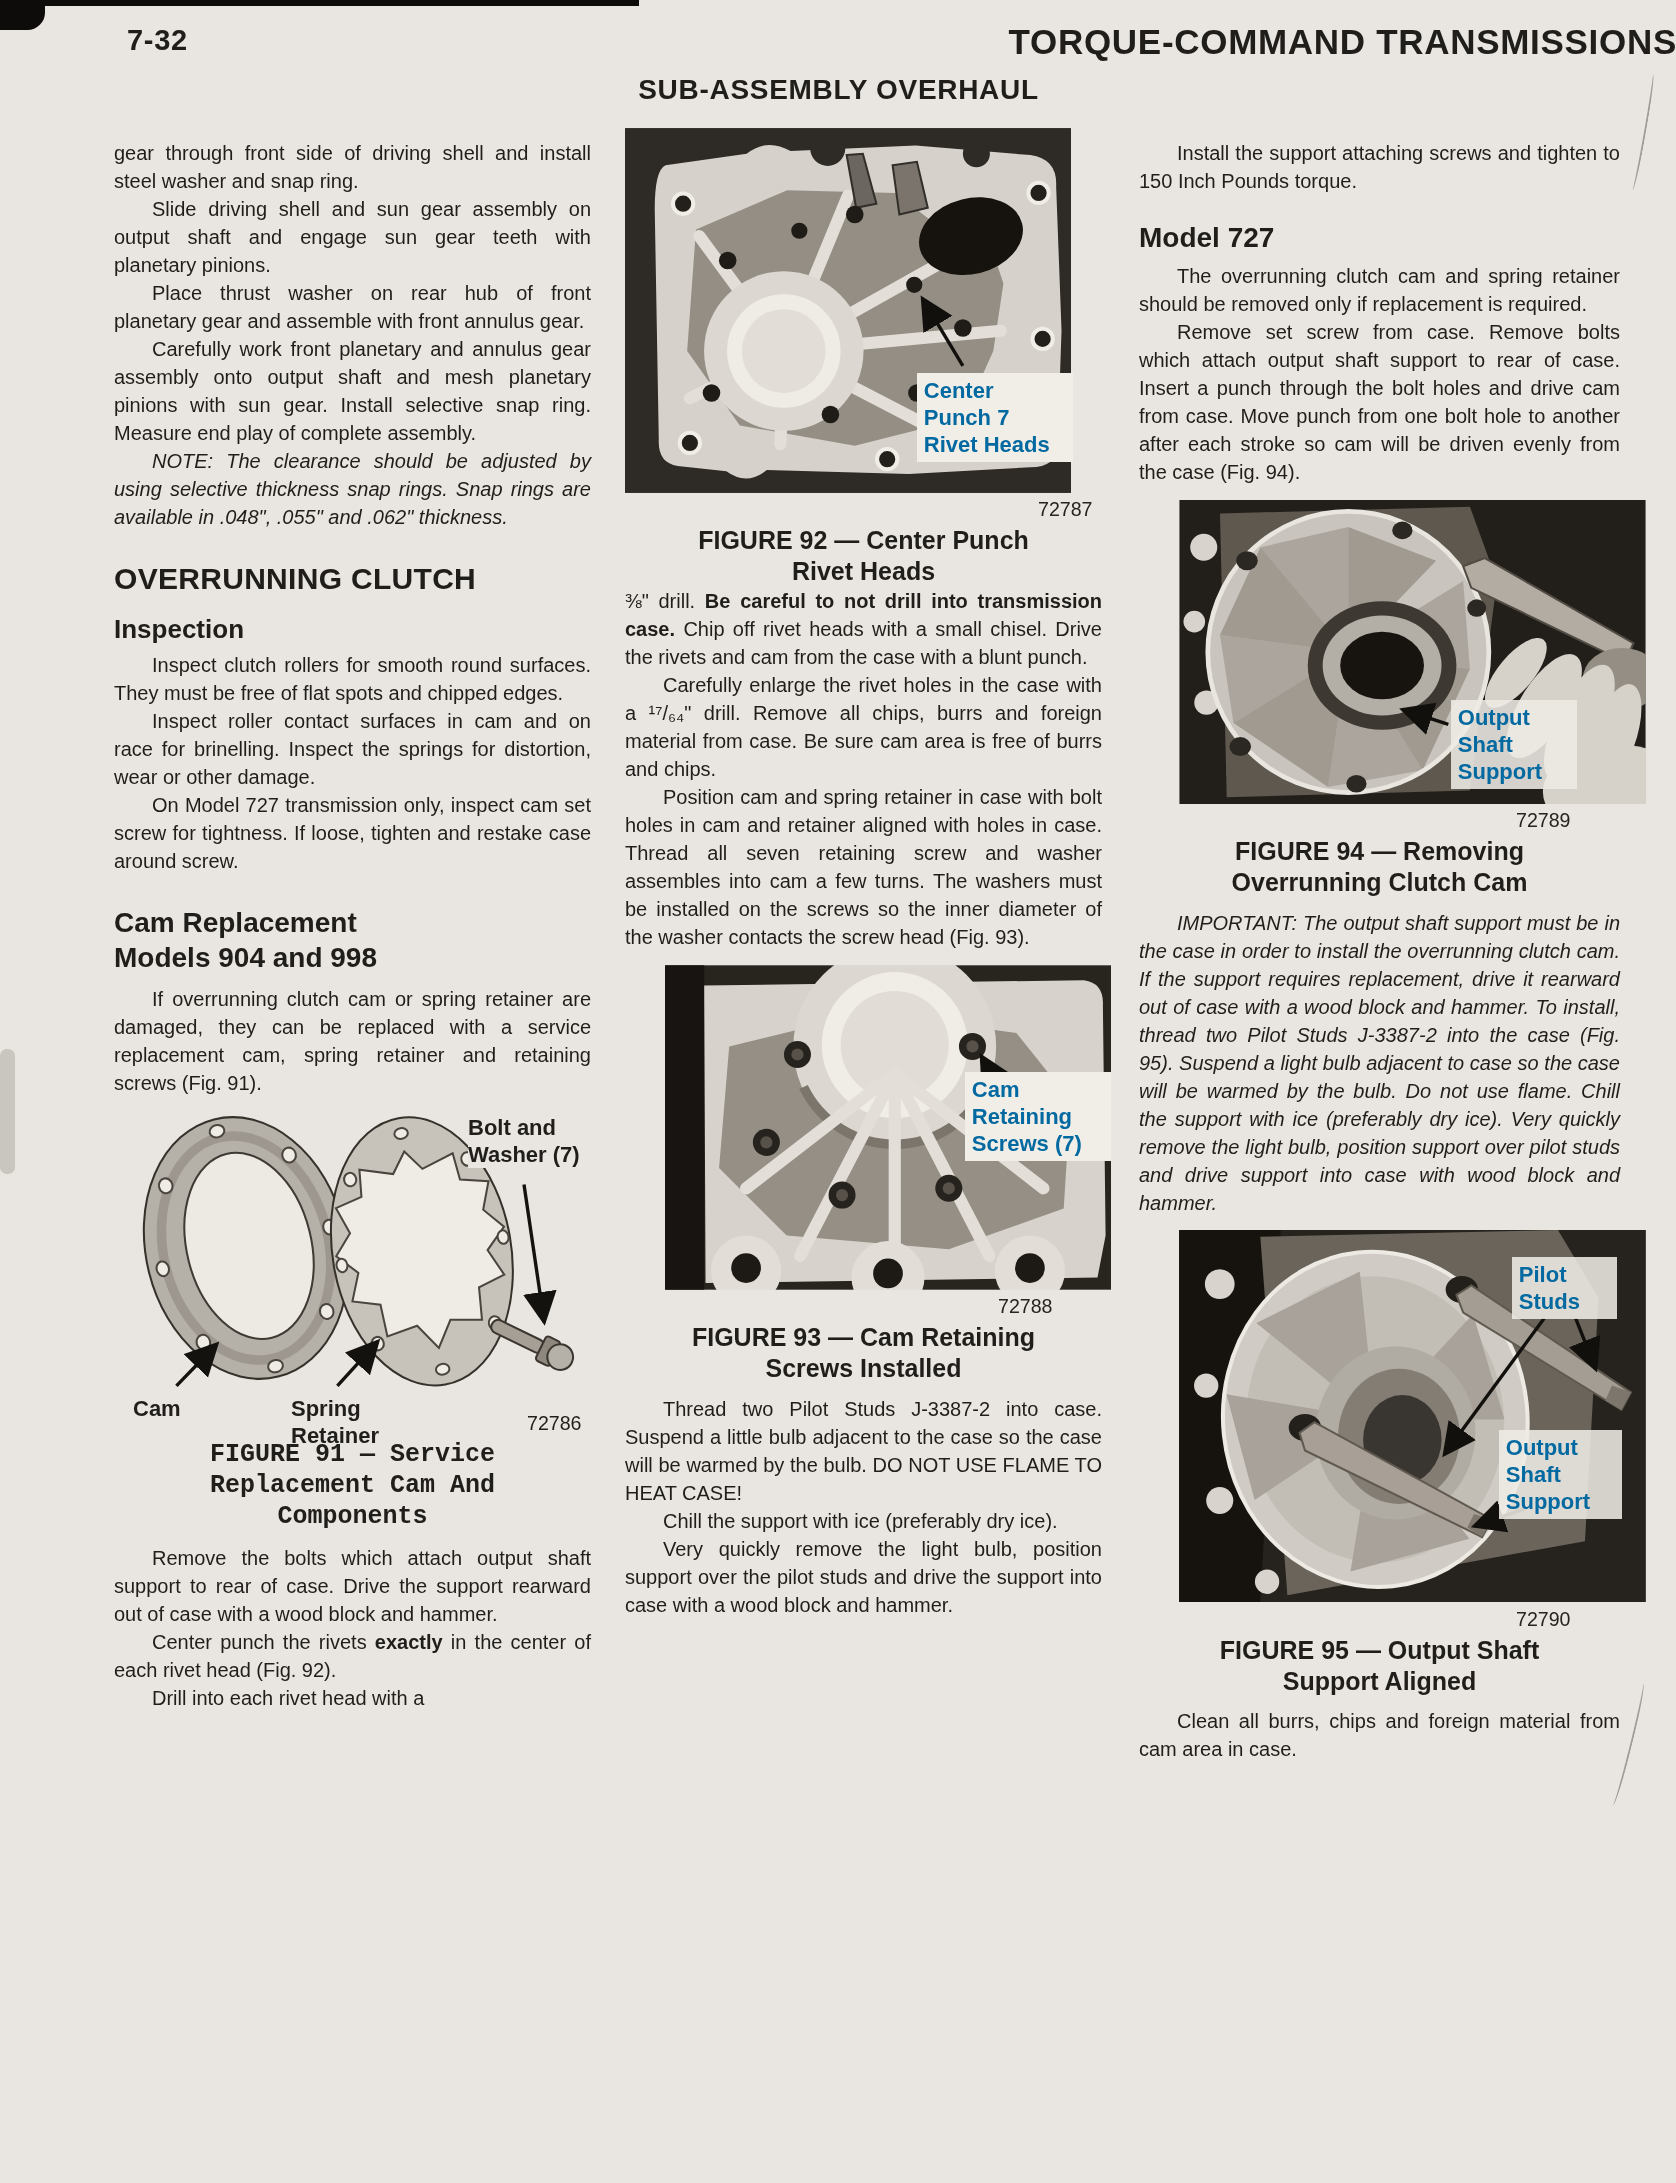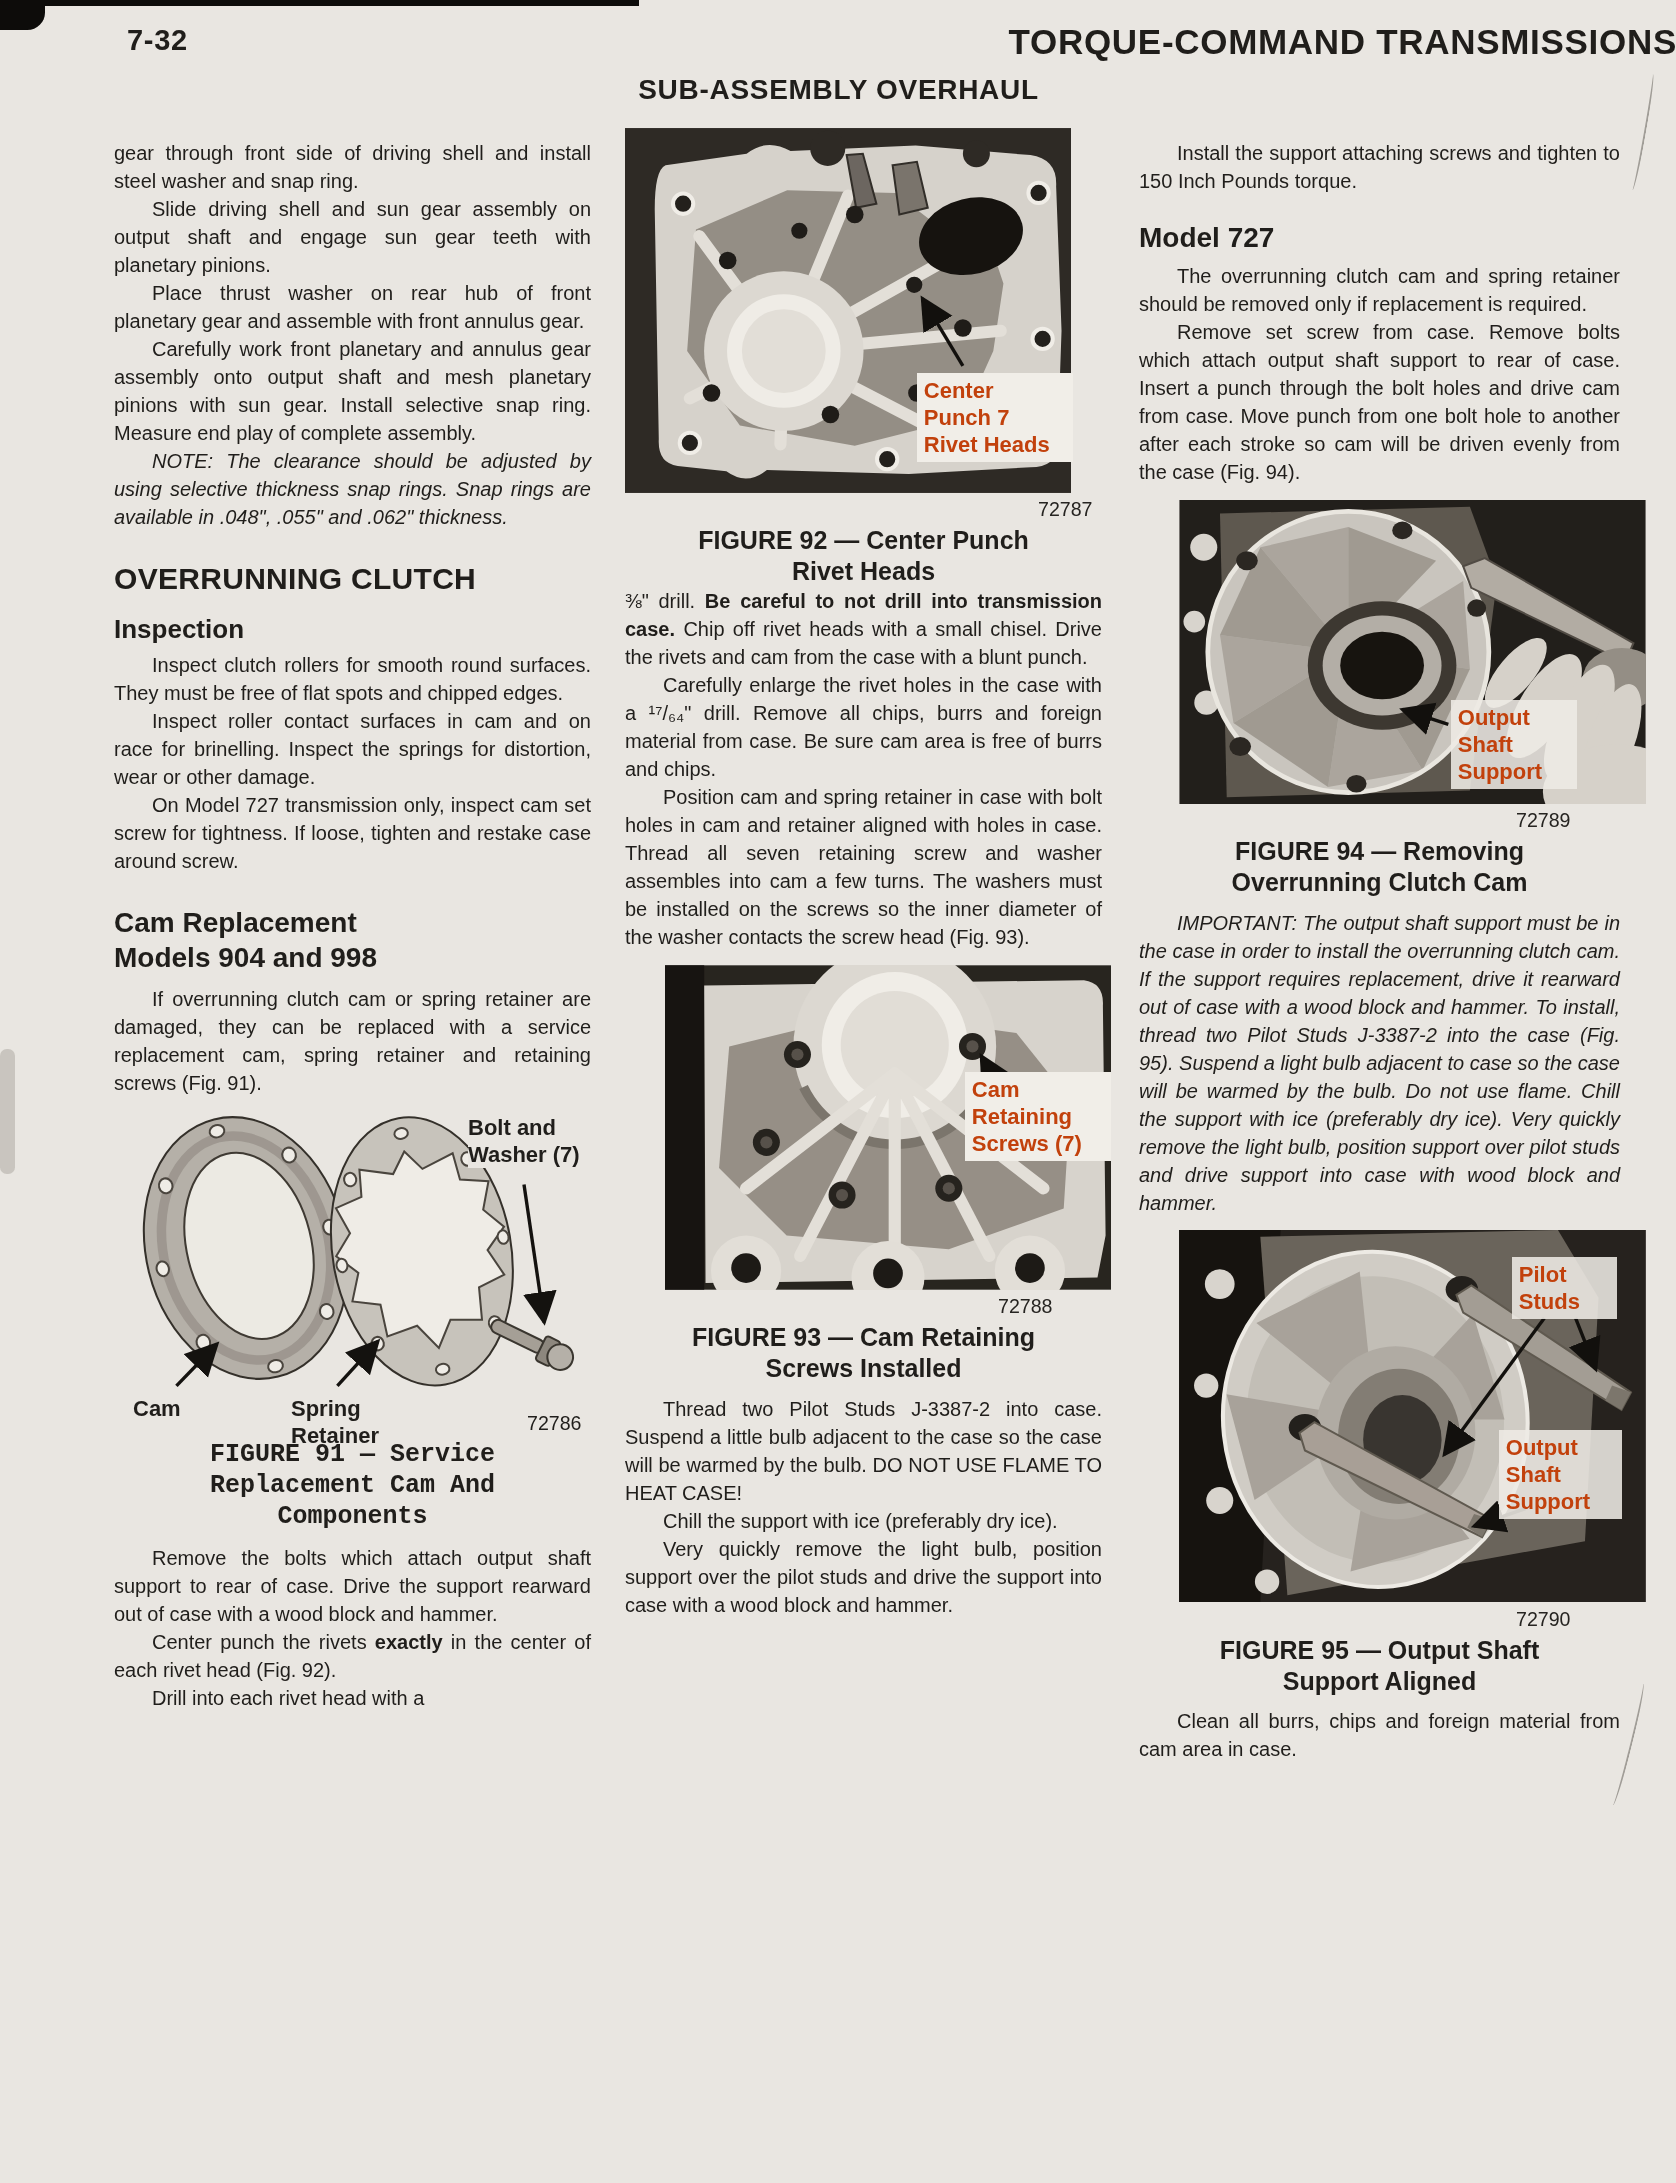--- a/index.html
+++ b/index.html
@@ -27,21 +27,21 @@
   .h-major { font-size:30px; font-weight:bold; margin:31px 0 10.8px 0; letter-spacing:0.3px; }
   .h-sub   { font-size:26px; font-weight:bold; margin:17.6px 0 6.8px 0; }
   .h-line  { font-size:28px; font-weight:bold; line-height:35px; }
   .h-block { margin:30px 0 9.5px 0; }
   .h-model { font-size:28px; font-weight:bold; margin:27px 0 8px 0; }
   
   .fig { position:relative; margin-top:13.5px; }
   .photo-frame { position:relative; line-height:0; }
   .callout {
     position:absolute; font-weight:bold; font-size:22px; line-height:27px;
-    background:#f1eee8; padding:4px 6.8px; color:#c2410c;
+    background:#f1eee8; padding:4px 6.8px; color:#0369a1;
   }
   .callout.ghost { background:rgba(238,235,229,0.88); }
   .photo-id { font-size:19.6px; text-align:right; padding:5.4px 9.5px 0 0; color:#262421; }
   .caption { font-weight:bold; font-size:25px; line-height:31px; text-align:center; margin:4px auto 0 auto; }
   .fig91-wrap { position:relative; height:329px; margin-top:9.5px; }
   .fig91-label { position:absolute; font-weight:bold; font-size:22px; line-height:27px; }
   
   .artifact { position:absolute; }
   .a-topline { left:0; top:0; width:639px; height:6px; background:#0d0c0a; }
   .a-corner  { left:0; top:0; width:45px; height:30px; background:#0d0c0a; border-bottom-right-radius:17.6px; }

